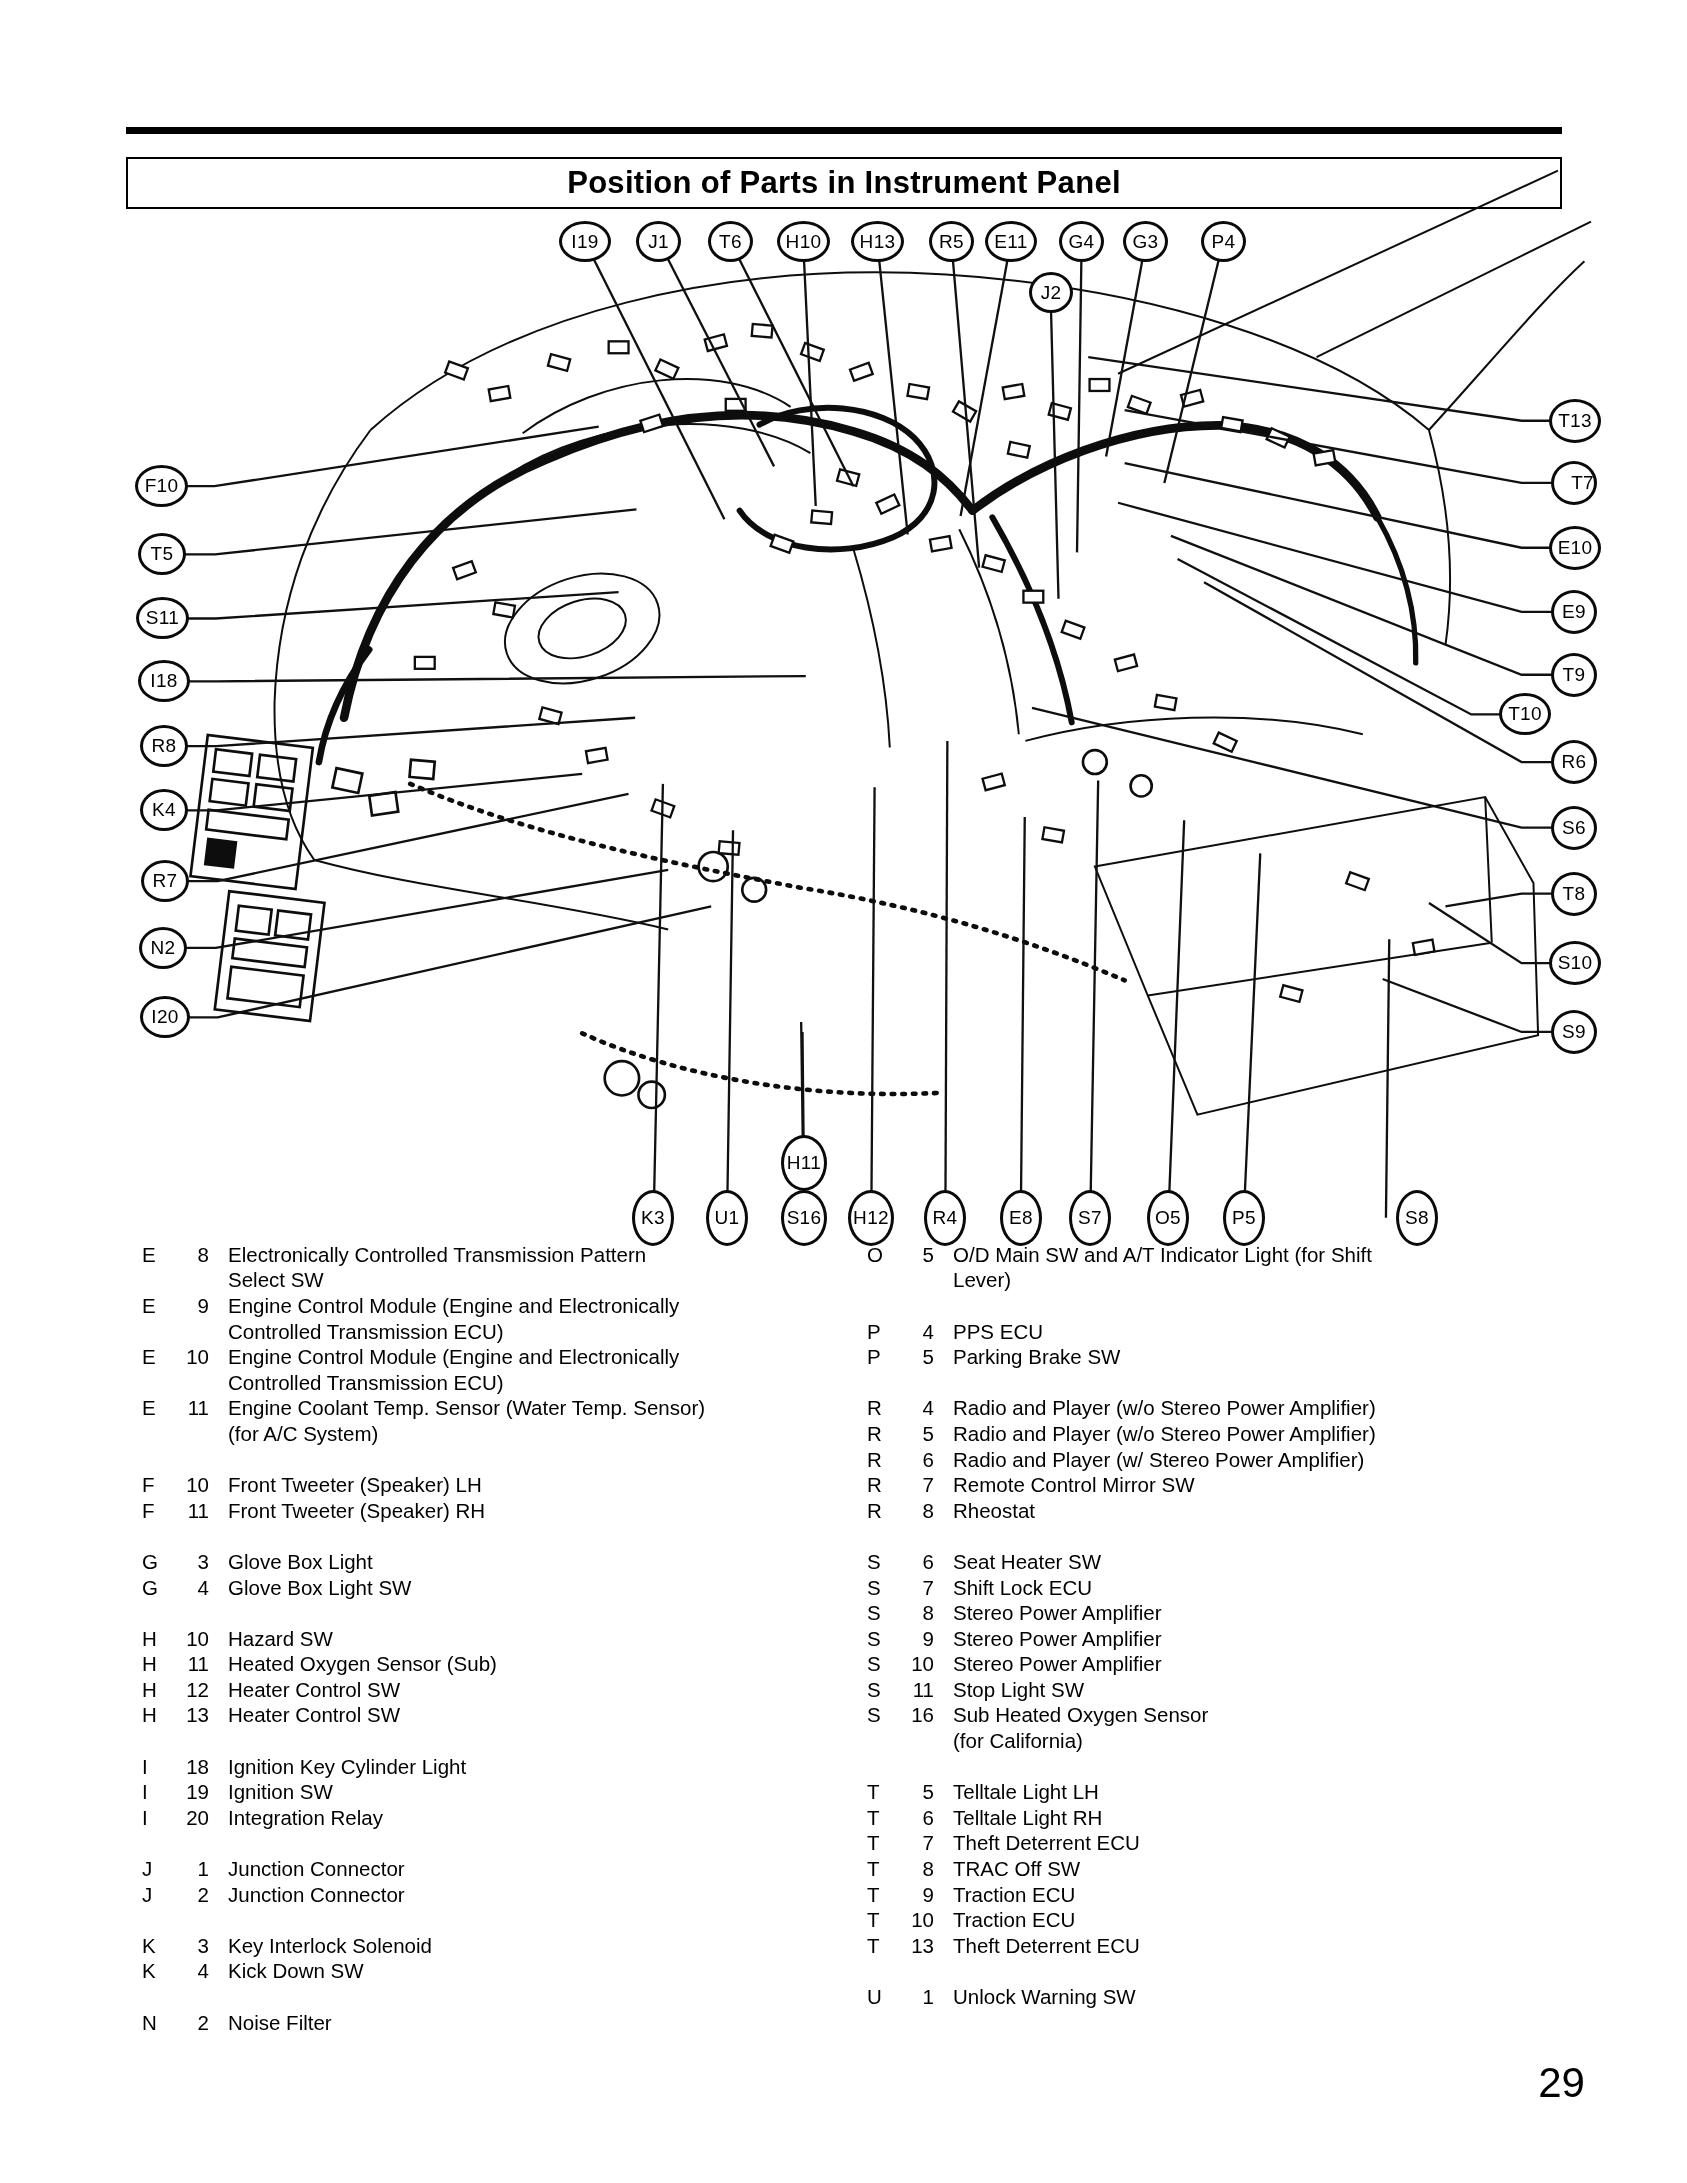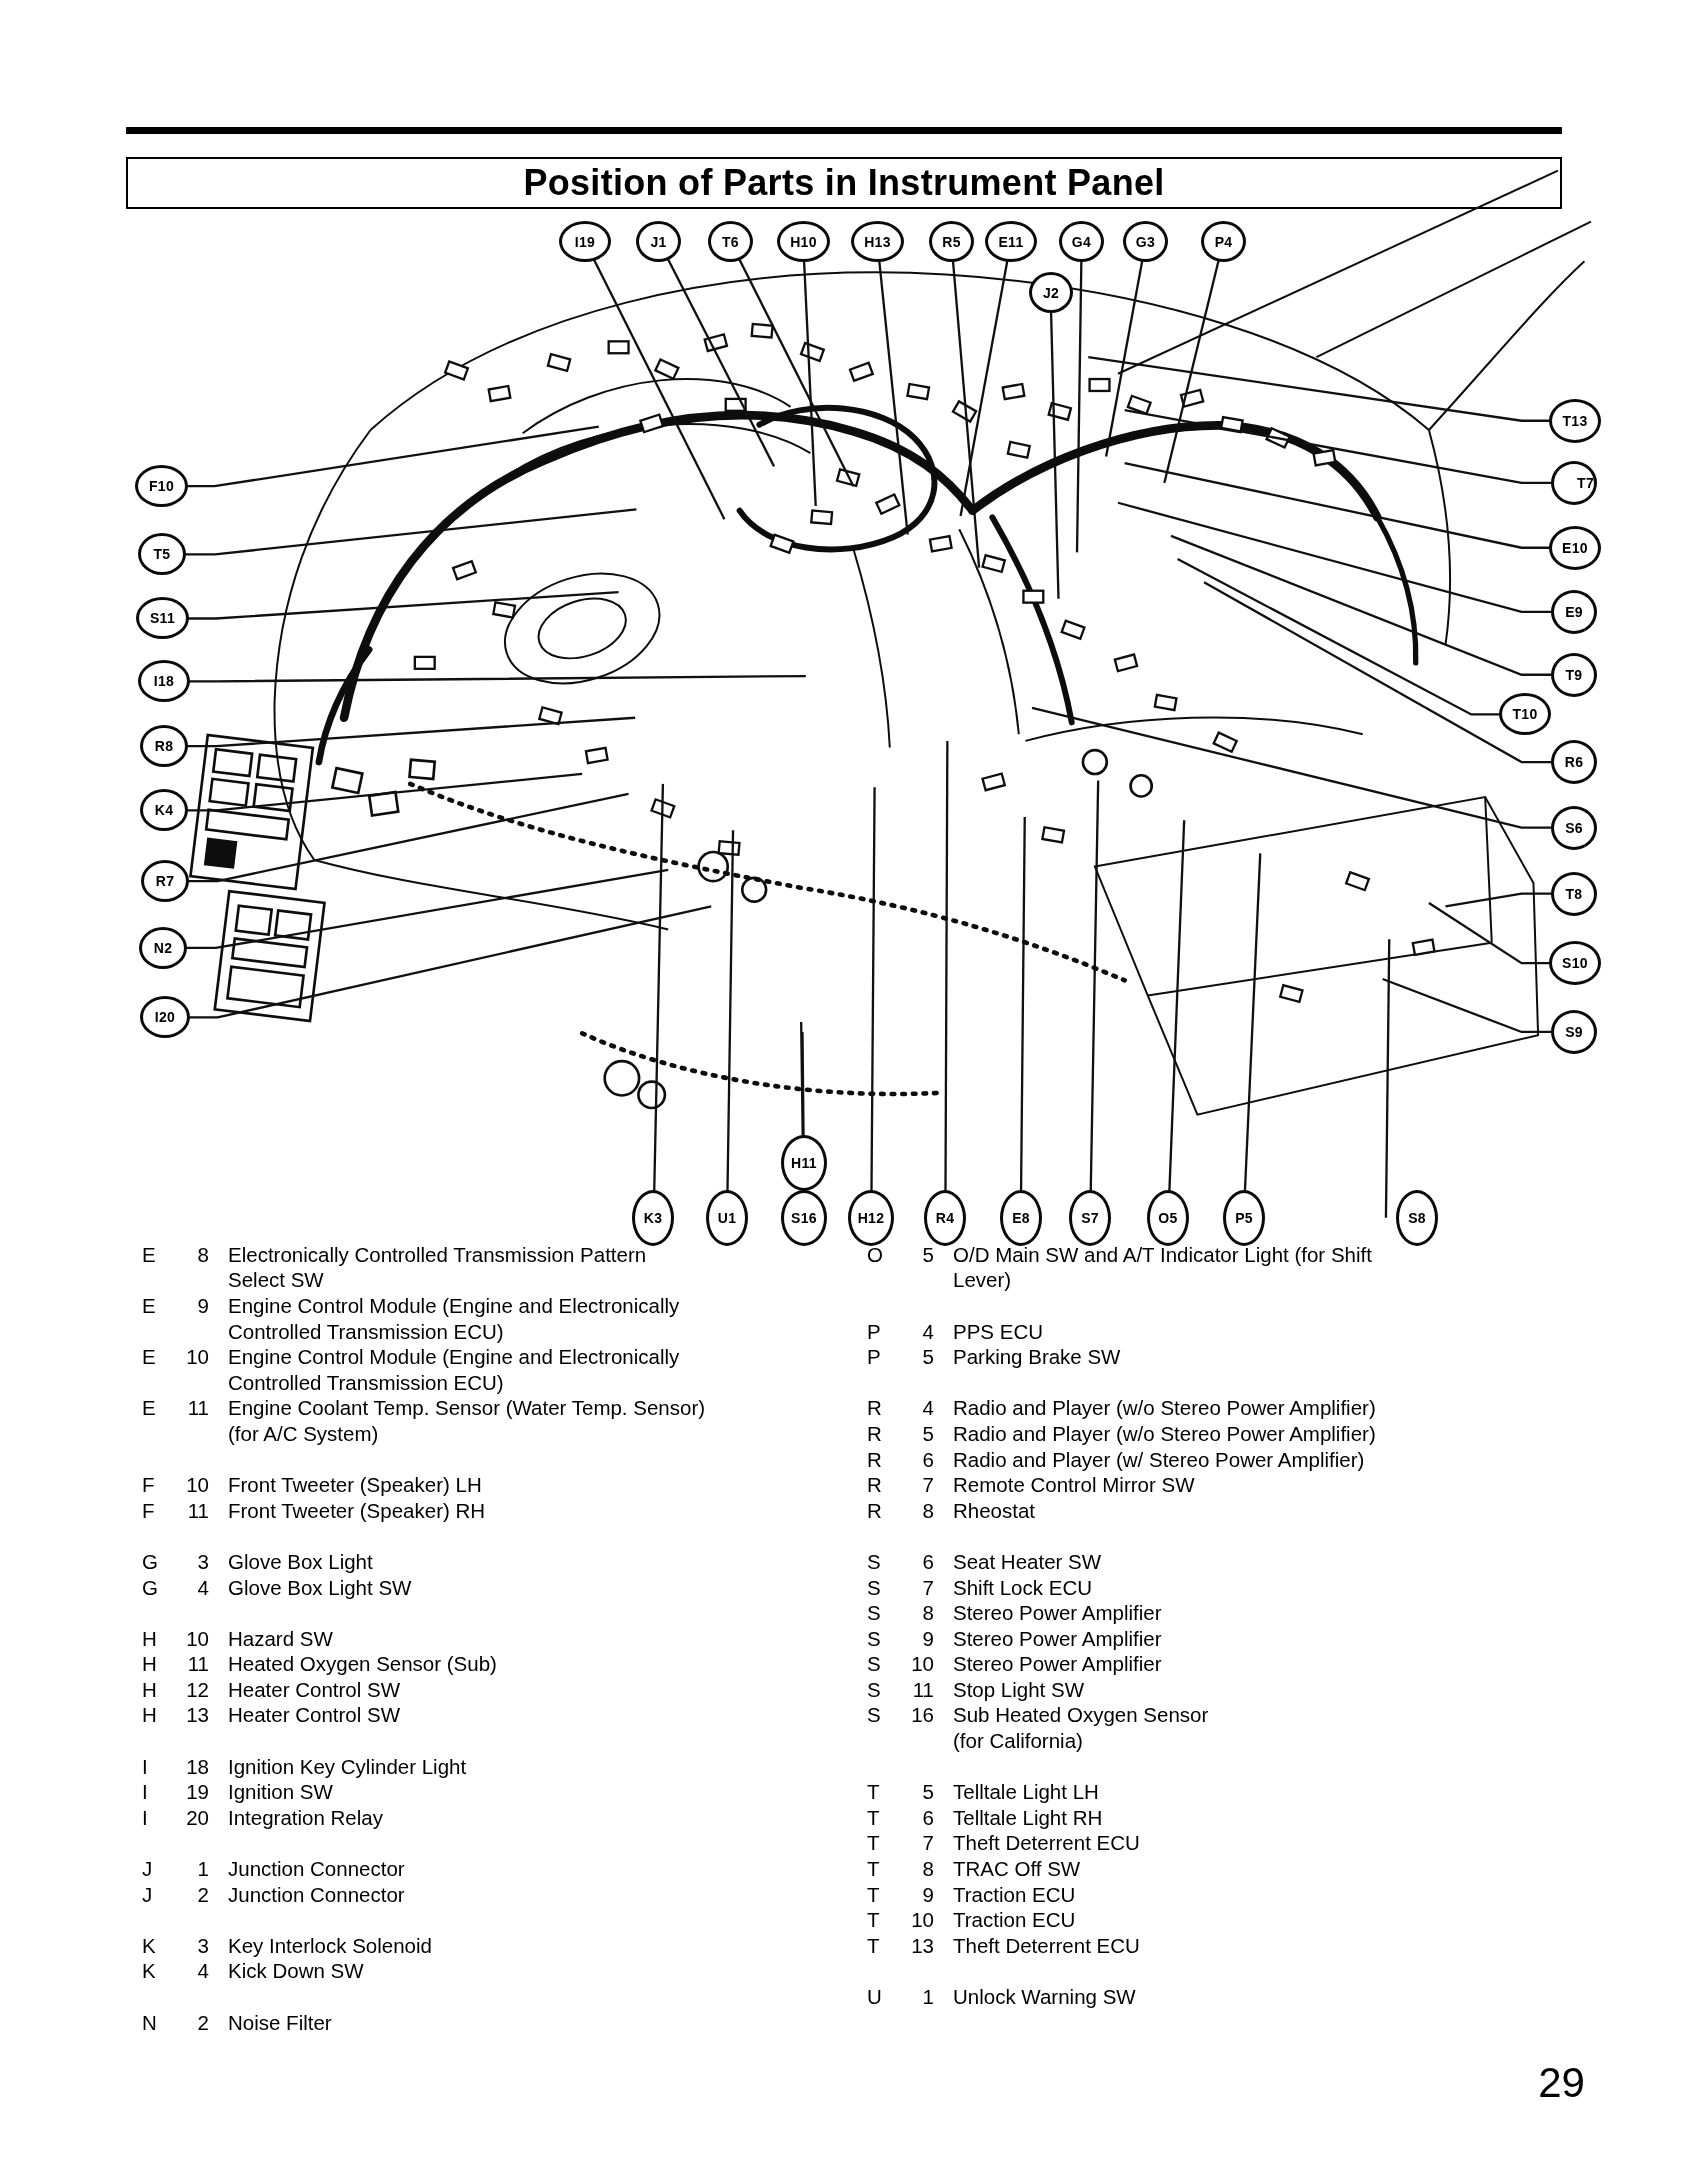--- a/index.html
+++ b/index.html
@@ -6,29 +6,29 @@
   .page {
     position:relative; width:1687px; height:2183px; background:#ffffff;
     font-family:"Liberation Sans", sans-serif; color:#000; overflow:hidden;
   }
   .top-rule { position:absolute; left:126px; top:127px; width:1436px; height:6.6px; background:#000; }
   .title-box {
     position:absolute; left:126px; top:157px; width:1436px; height:52px;
     border:2.6px solid #000; box-sizing:border-box;
     display:flex; align-items:center; justify-content:center; background:#fff;
   }
-  .title-box span { font-size:36px; font-weight:bold; letter-spacing:0.3px; }
+  .title-box span { font-size:31px; font-weight:bold; letter-spacing:0.3px; }
   .diagram { position:absolute; inset:0; }
   .diagram svg { position:absolute; left:0; top:0; z-index:1; pointer-events:none; }
   #callouts { position:absolute; inset:0; z-index:3; }
   .callout {
     position:absolute; border:3.3px solid #0a0a0a; border-radius:50%; background:#fff;
     display:flex; align-items:center; justify-content:center; box-sizing:border-box;
   }
-  .callout-label { font-size:14px; font-weight:700; letter-spacing:0.3px; }
+  .callout-label { font-size:19px; font-weight:400; letter-spacing:0.3px; }
   .legend-col { position:absolute; top:1242px; z-index:4; }
   .lrow { display:flex; height:25.6px; align-items:center; font-size:20.5px; }
   .ll { display:inline-block; width:38px; }
   .ln { display:inline-block; width:29px; text-align:right; }
   .lt { margin-left:19px; white-space:pre; }
   .page-number { position:absolute; left:1515px; top:2059px; width:93px; text-align:center; font-size:42px; z-index:4; }
 </style>
 </head>
 <body>
 

